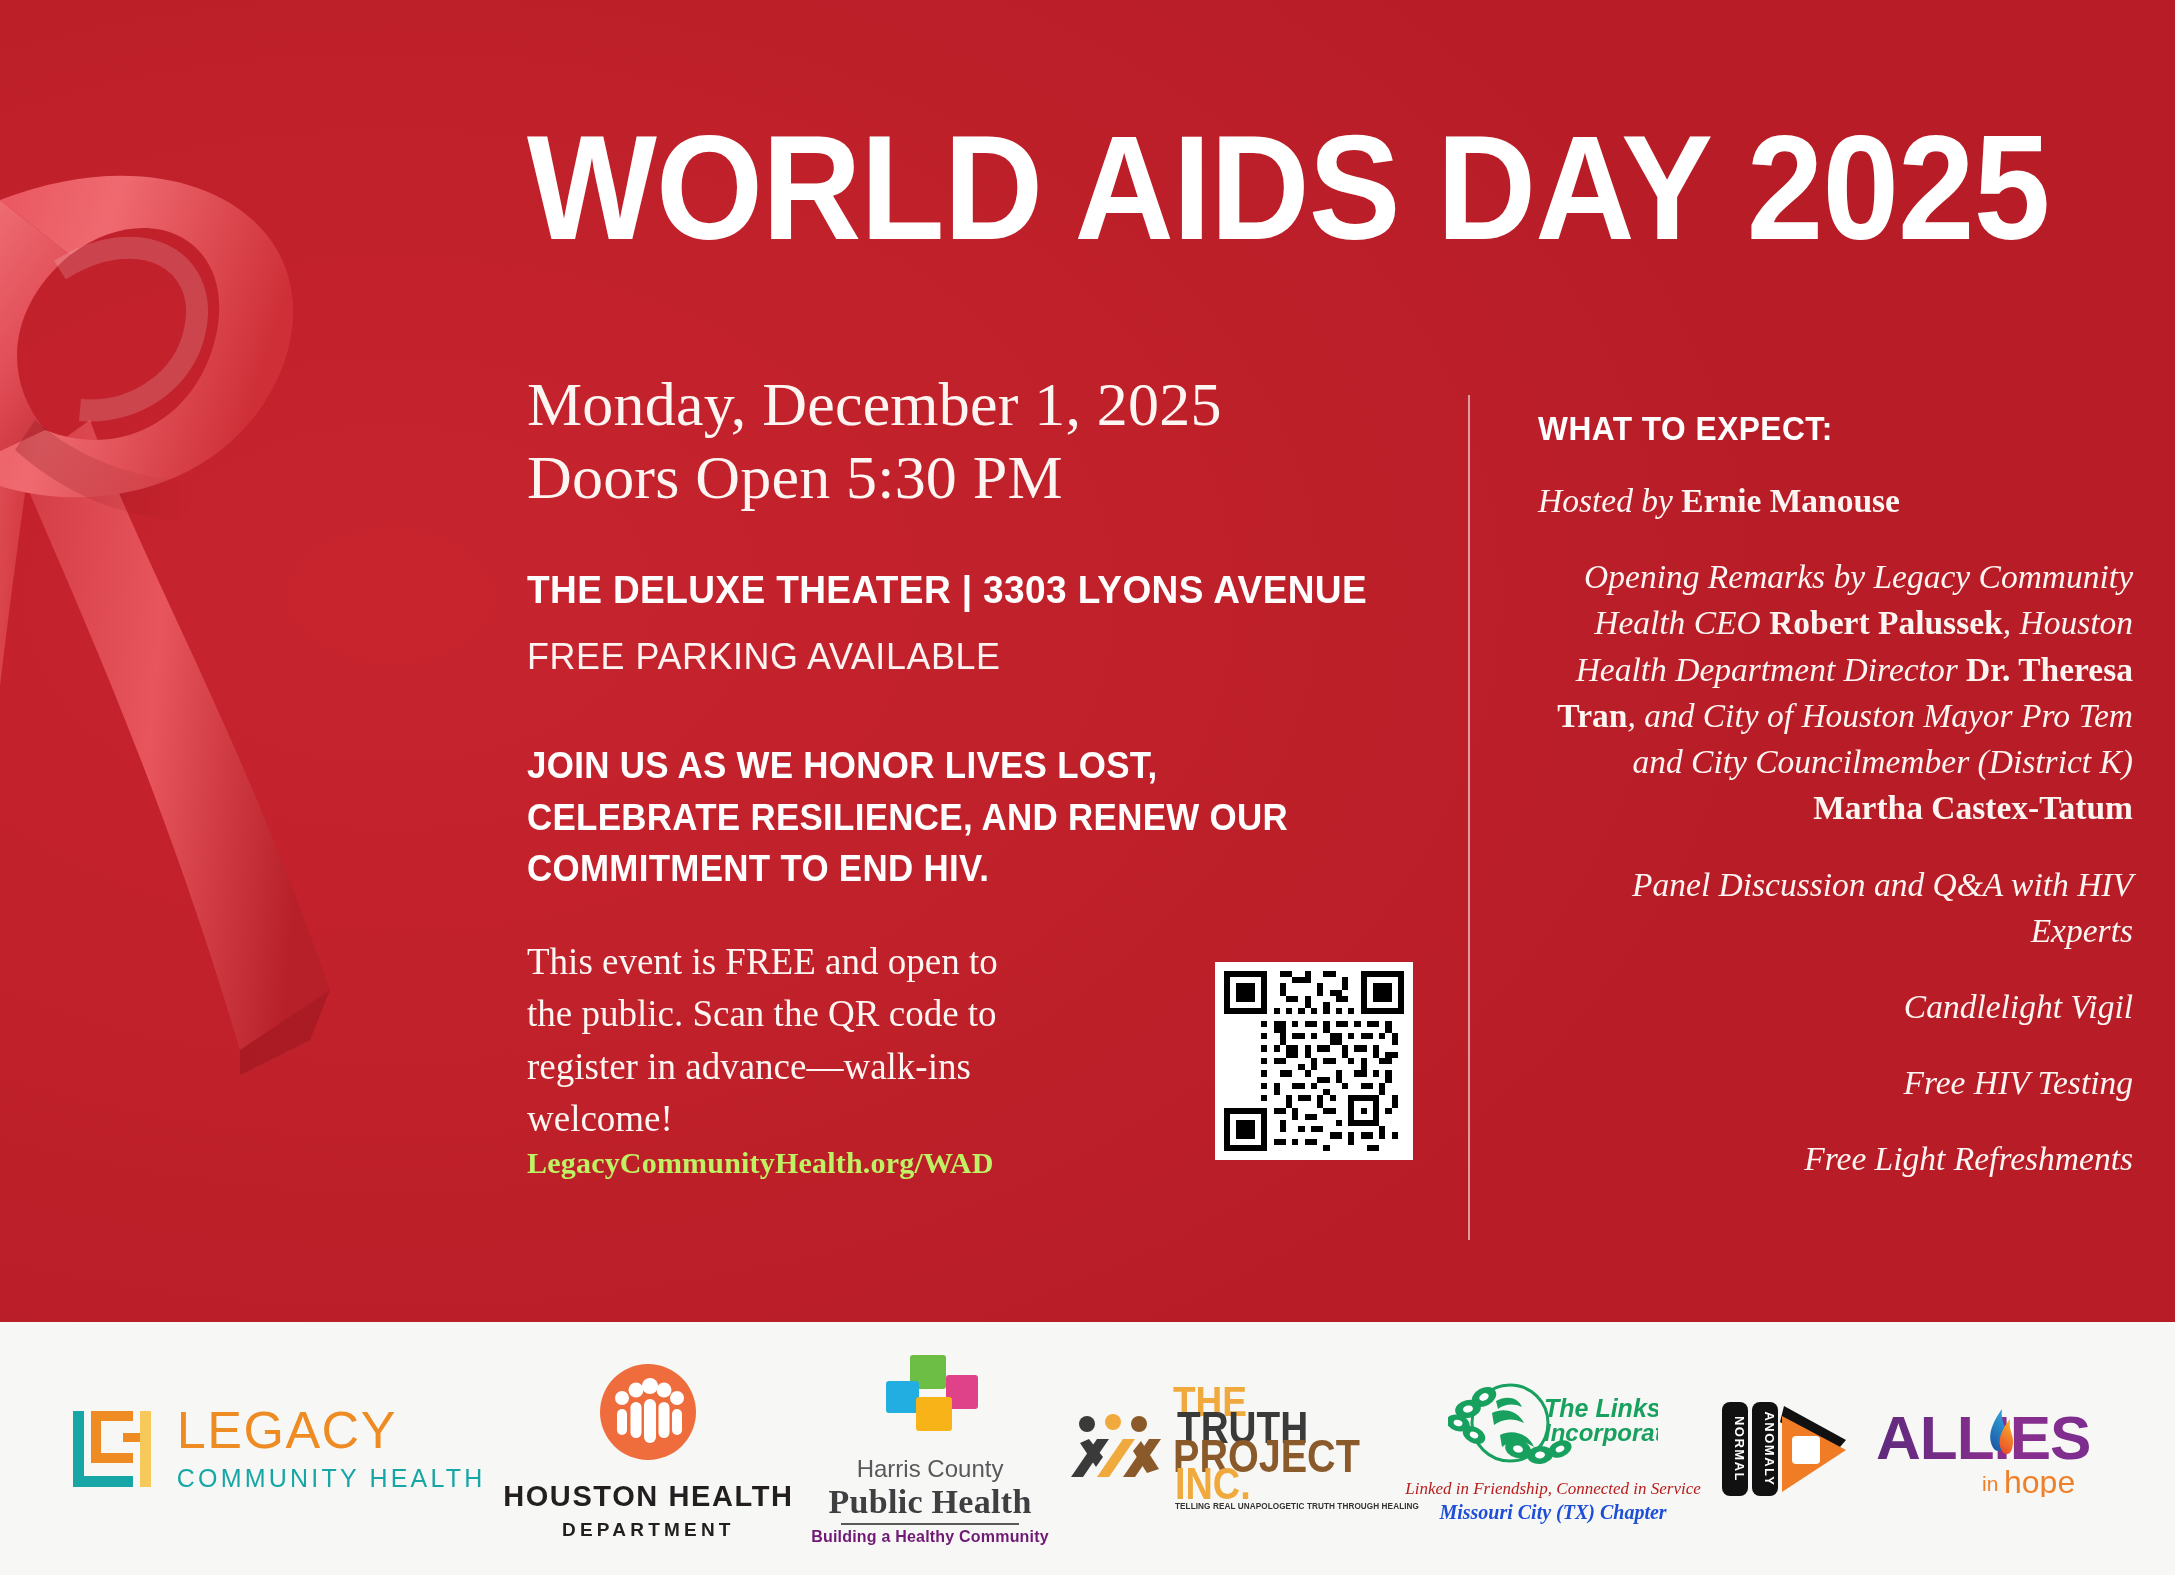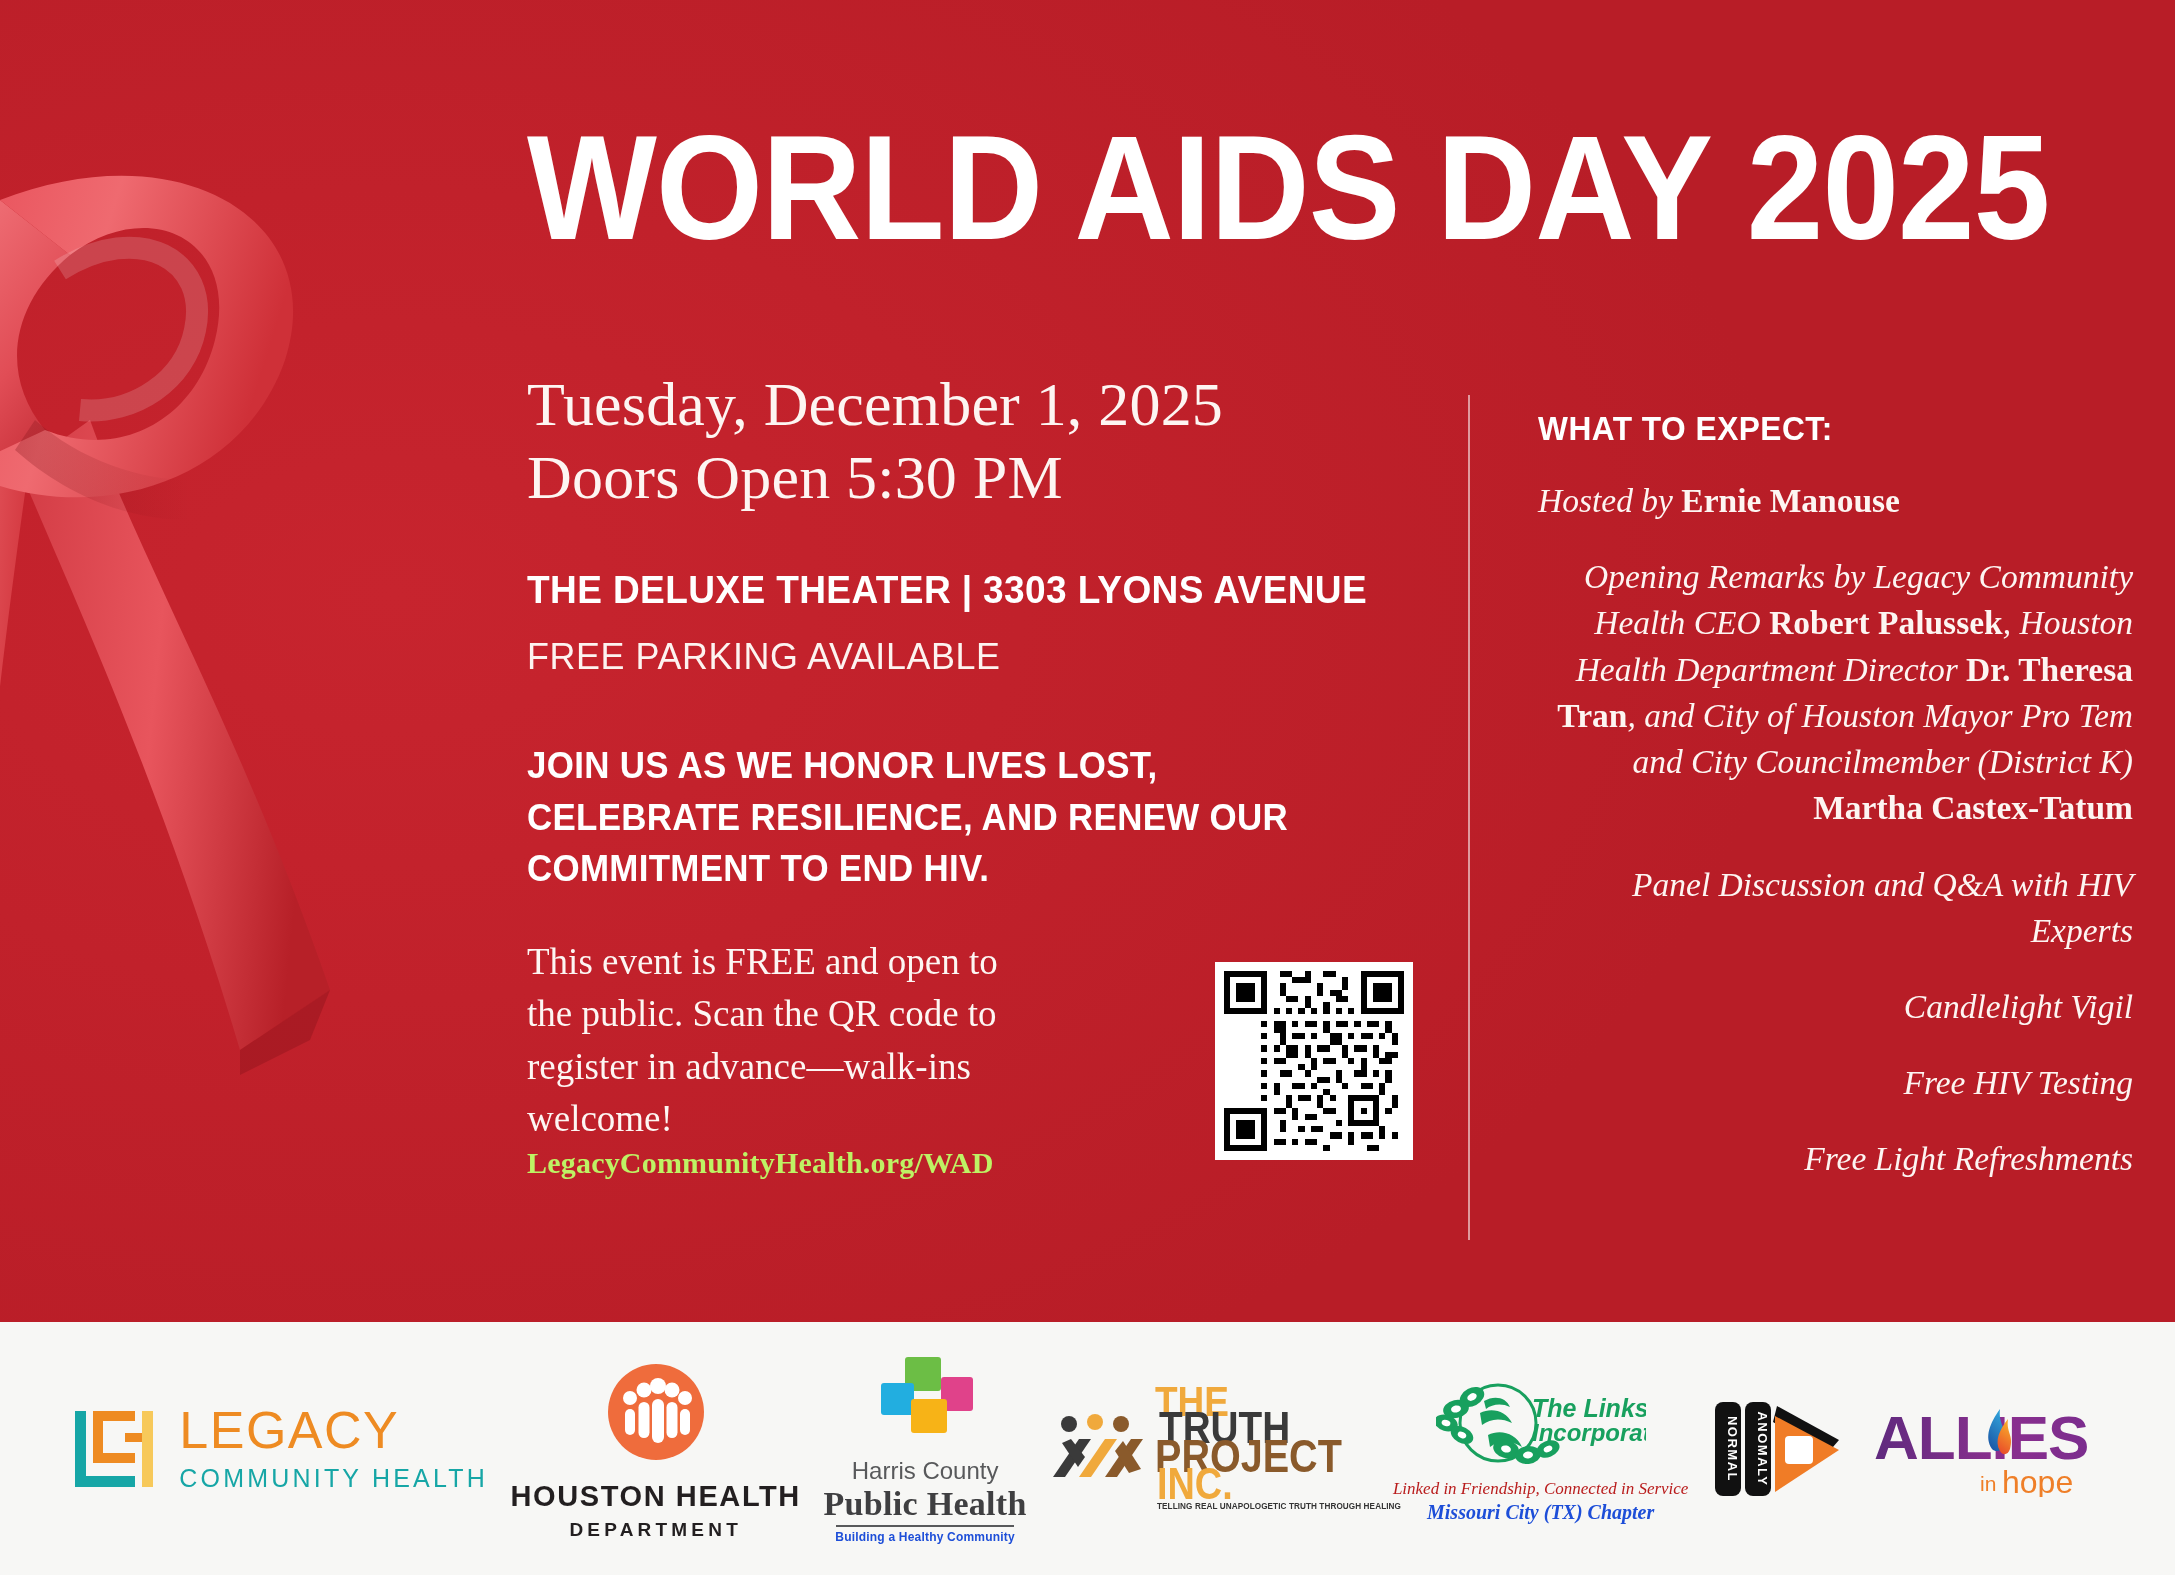--- a/index.html
+++ b/index.html
@@ -213,21 +213,21 @@
     margin-top: 6px; color:#231f20; font-weight:700;
     font-size: 19px; letter-spacing: 4.2px;
     font-family:"Liberation Sans", sans-serif;
   }
 
   
   .hcph { flex-direction: column; align-items:center; }
   .hcph-l1 { margin-top:8px; color:#58595b; font-size:24px; font-family:"Liberation Sans", sans-serif; }
   .hcph-l2 { color:#3f3f41; font-family:"Liberation Serif", serif; font-weight:700; font-size:34px; letter-spacing:0.3px; }
   .hcph-rule { width: 178px; height:2px; background:#58595b; margin:2px 0 3px; }
-  .hcph-l3 { color:#1d4ed8; font-weight:700; font-size:12px; letter-spacing:0.2px; font-family:"Liberation Sans", sans-serif; }
+  .hcph-l3 { color:#701a75; font-weight:700; font-size:16px; letter-spacing:0.2px; font-family:"Liberation Sans", sans-serif; }
 
   
   .truth { gap: 10px; align-items: center; }
   .truth-stack { position: relative; width: 215px; height: 130px; }
   .truth-stack div {
     position:absolute;
     font-family:"Liberation Sans Narrow","Liberation Sans",sans-serif;
     font-weight:700; line-height:0.82;
     transform: scaleX(0.86); transform-origin:left top;
   }
@@ -296,21 +296,21 @@
       <path d="M300 960 L 390 900 L 370 950 L 300 985 Z" fill="rgba(130,18,24,0.35)"></path>
       <path d="M-70 1010 L 20 1020 L 8 1065 L -80 1055 Z" fill="rgba(130,18,24,0.28)"></path>
     </svg>
   </div>
 
   <div class="left-col">
 
     <h1 class="title">WORLD AIDS DAY 2025</h1>
 
     <div class="date-block">
-      <span class="date-line">Tuesday, December 1, 2025</span>
+      <span class="date-line">Monday, December 1, 2025</span>
       <span class="date-line">Doors Open 5:30 PM</span>
     </div>
 
     <div class="venue">THE DELUXE THEATER | 3303 LYONS AVENUE</div>
     <div class="parking">FREE PARKING AVAILABLE</div>
 
     <div class="honor">
       <span>JOIN US AS WE HONOR LIVES LOST,</span>
       <span>CELEBRATE RESILIENCE, AND RENEW OUR</span>
       <span>COMMITMENT TO END HIV.</span>

